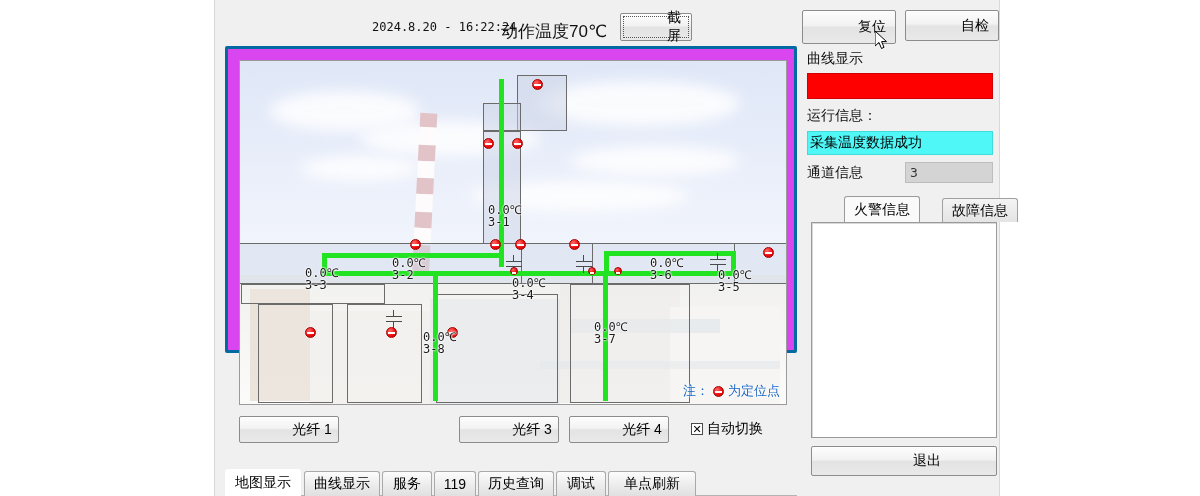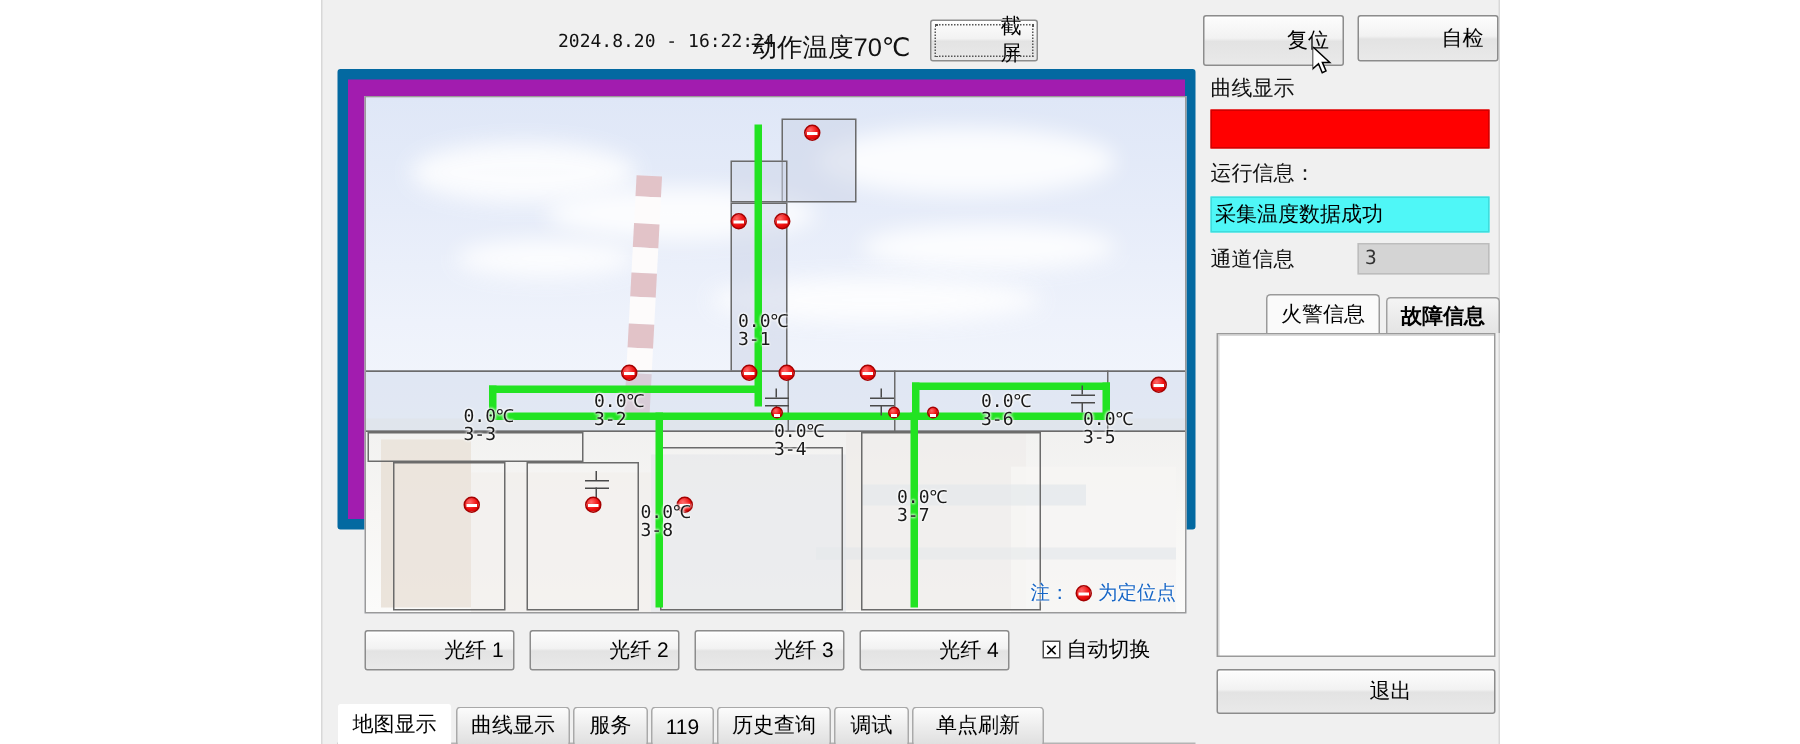--- a/index.html
+++ b/index.html
@@ -42,22 +42,22 @@
     content:"";position:absolute;left:2px;top:2px;right:2px;bottom:2px;
     border:1px dotted #555;
   }
   #btn-capture{position:absolute;left:405px;top:3px;width:72px;height:28px;}
   #btn-reset{position:absolute;left:587px;top:0px;width:94px;height:34px;}
   #btn-selftest{position:absolute;left:690px;top:0px;width:94px;height:31px;}
 
   
   .leftpanel{
     position:absolute;left:10px;top:46px;width:572px;height:307px;
-    background:#a21caf;
-    border:7px solid #0369a1;
+    background:#d946ef;
+    border:3px solid #0369a1;
     border-radius:2px;
     box-sizing:border-box;
   }
   .mapframe{
     position:absolute;left:11px;top:11px;width:548px;height:345px;
     border:1px solid #9a9a9a;
     background:#eef2fb;
     overflow:hidden;box-sizing:border-box;
   }
   
@@ -370,23 +370,20 @@
           <span class="marker"></span>
           <span>为定位点</span>
         </div>
       </div>
     </div>
 
     <div class="fiberrow">
       <div class="btn fbtn" style="left:0px;">
         <span>光纤 1</span>
       </div>
-      <div class="btn fbtn" style="left:110px;">
-        <span>光纤 2</span>
-      </div>
       <div class="btn fbtn" style="left:220px;">
         <span>光纤 3</span>
       </div>
       <div class="btn fbtn" style="left:330px;">
         <span>光纤 4</span>
       </div>
       <label class="chk">
         <span class="chkbox">✕</span>
         <span>自动切换</span>
       </label>
@@ -424,21 +421,21 @@
     <span class="rlabel" id="lbl-run">运行信息：</span>
     <div class="cyanbar">采集温度数据成功</div>
 
     <span class="rlabel" id="lbl-chan">通道信息</span>
     <div class="chanbox">3</div>
 
     <div class="tabsbox">
       <div class="ttab active" style="left:0px;">
         <span>火警信息</span>
       </div>
-      <div class="ttab idle" style="left:80px;font-weight:bold;">
+      <div class="ttab idle" style="left:98px;">
         <span>故障信息</span>
       </div>
       <div class="listbox"></div>
     </div>
 
     <div class="btn" id="btn-exit">
       <span>退出</span>
     </div>
   </div>
 

